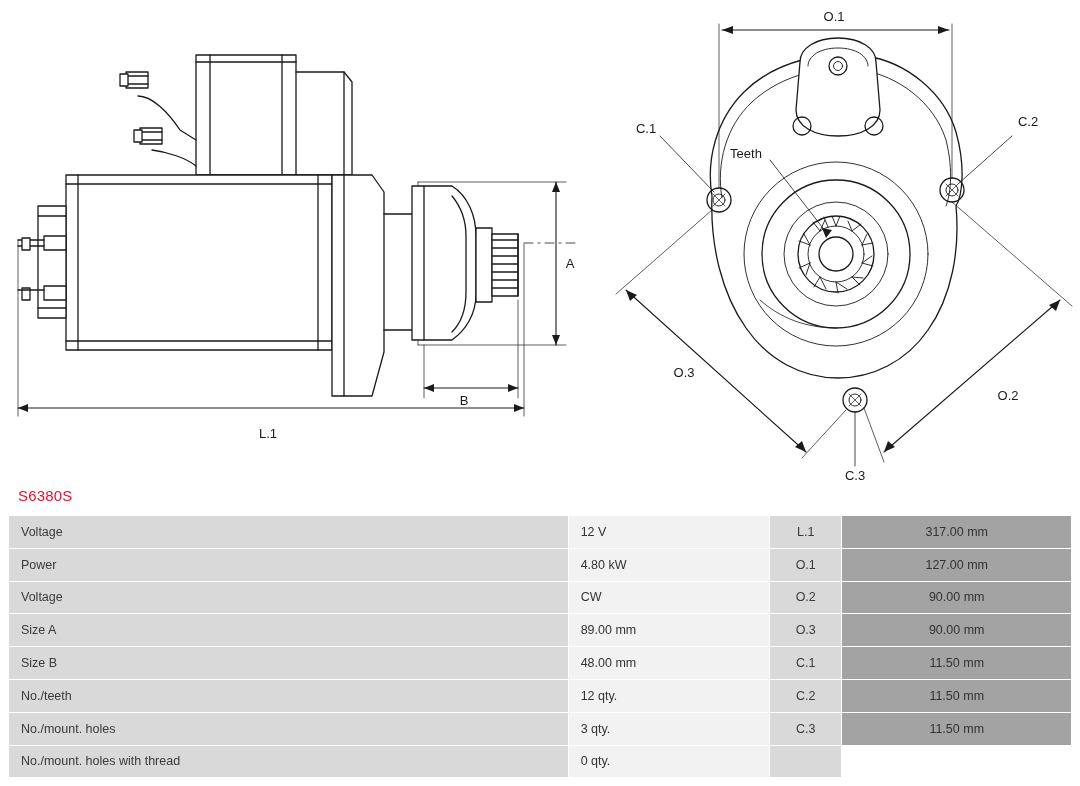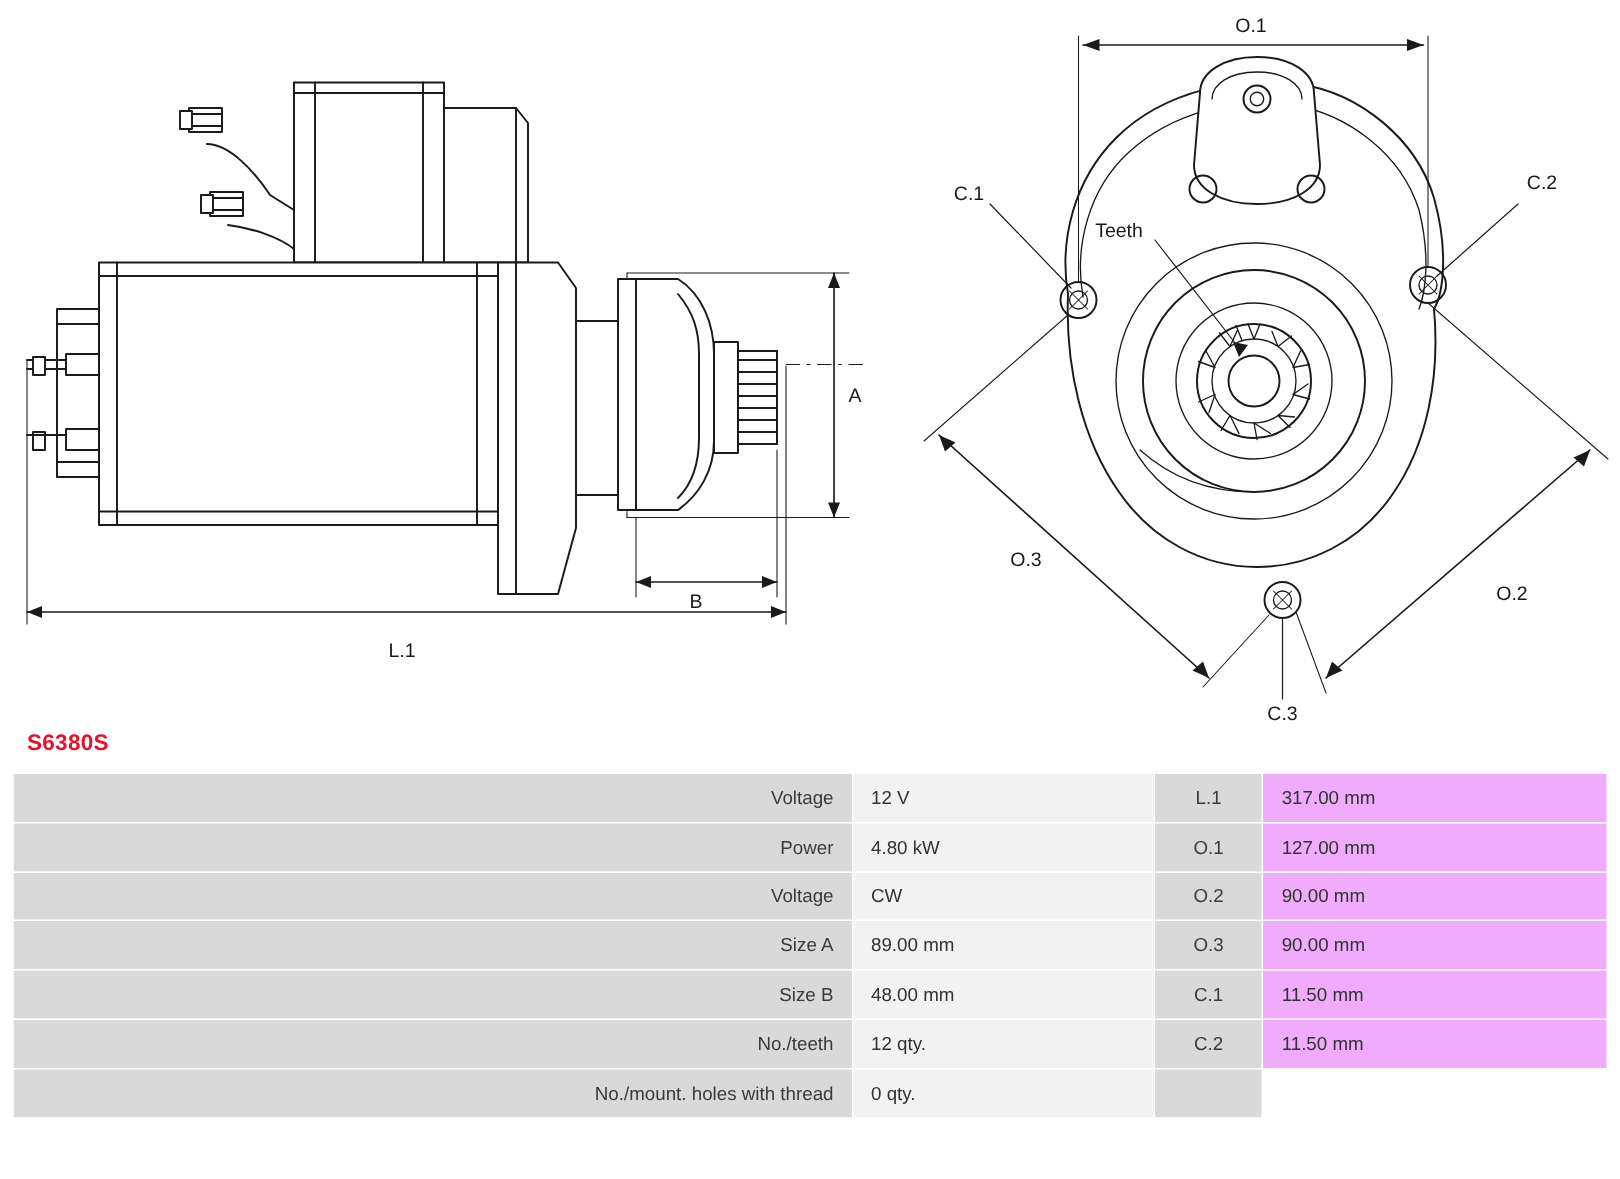--- a/index.html
+++ b/index.html
@@ -27,21 +27,21 @@
     font-size: 13px;
     fill: #1a1a1a;
     font-family: "Liberation Sans", sans-serif;
   }
 
   
   #part-number {
     position: absolute;
     left: 18px; top: 487px;
     font-size: 15px;
-    font-weight: bold;
+    font-weight: normal;
     color: #e8112d;
     letter-spacing: 0.2px;
   }
 
   
   #spec-table {
     position: absolute;
     left: 8px; top: 515px;
     width: 1064px;
     border-collapse: collapse;
@@ -49,37 +49,37 @@
     color: #333333;
   }
   #spec-table tr { height: 32.8px; }
   #spec-table td {
     border: 1px solid #ffffff;
     padding: 0 12px;
     white-space: nowrap;
   }
   .c-lbl {
     background: #d9d9d9;
-    text-align: right;
+    text-align: left;
     width: 556px;
     color: #3a3a3a;
   }
   .c-val {
     background: #f2f2f2;
     width: 200px;
   }
   .c-lbl2 {
     background: #d9d9d9;
     text-align: center;
     width: 72px;
     color: #3a3a3a;
   }
   .c-val2 {
-    background: #f0abfc;
-    text-align: left;
+    background: #a3a3a3;
+    text-align: center;
     width: 228px;
     margin-left: 40px;
   }
   .c-empty-a { background: #d9d9d9; border: 1px solid #ffffff; }
   .c-empty-b { background: #ffffff; border: 1px solid #ffffff; }
 </style>
 </head>
 <body>
 
 <div id="page">
@@ -279,20 +279,26 @@
         <td class="c-lbl2">C.1</td>
         <td class="c-val2">11.50 mm</td>
       </tr>
       <tr>
         <td class="c-lbl">No./teeth</td>
         <td class="c-val">12 qty.</td>
         <td class="c-lbl2">C.2</td>
         <td class="c-val2">11.50 mm</td>
       </tr>
       <tr>
+        <td class="c-lbl">No./mount. holes</td>
+        <td class="c-val">3 qty.</td>
+        <td class="c-lbl2">C.3</td>
+        <td class="c-val2">11.50 mm</td>
+      </tr>
+      <tr>
         <td class="c-lbl">No./mount. holes with thread</td>
         <td class="c-val">0 qty.</td>
         <td class="c-empty-a"></td>
         <td class="c-empty-b"></td>
       </tr>
     </tbody>
   </table>
 
 </div>
 

